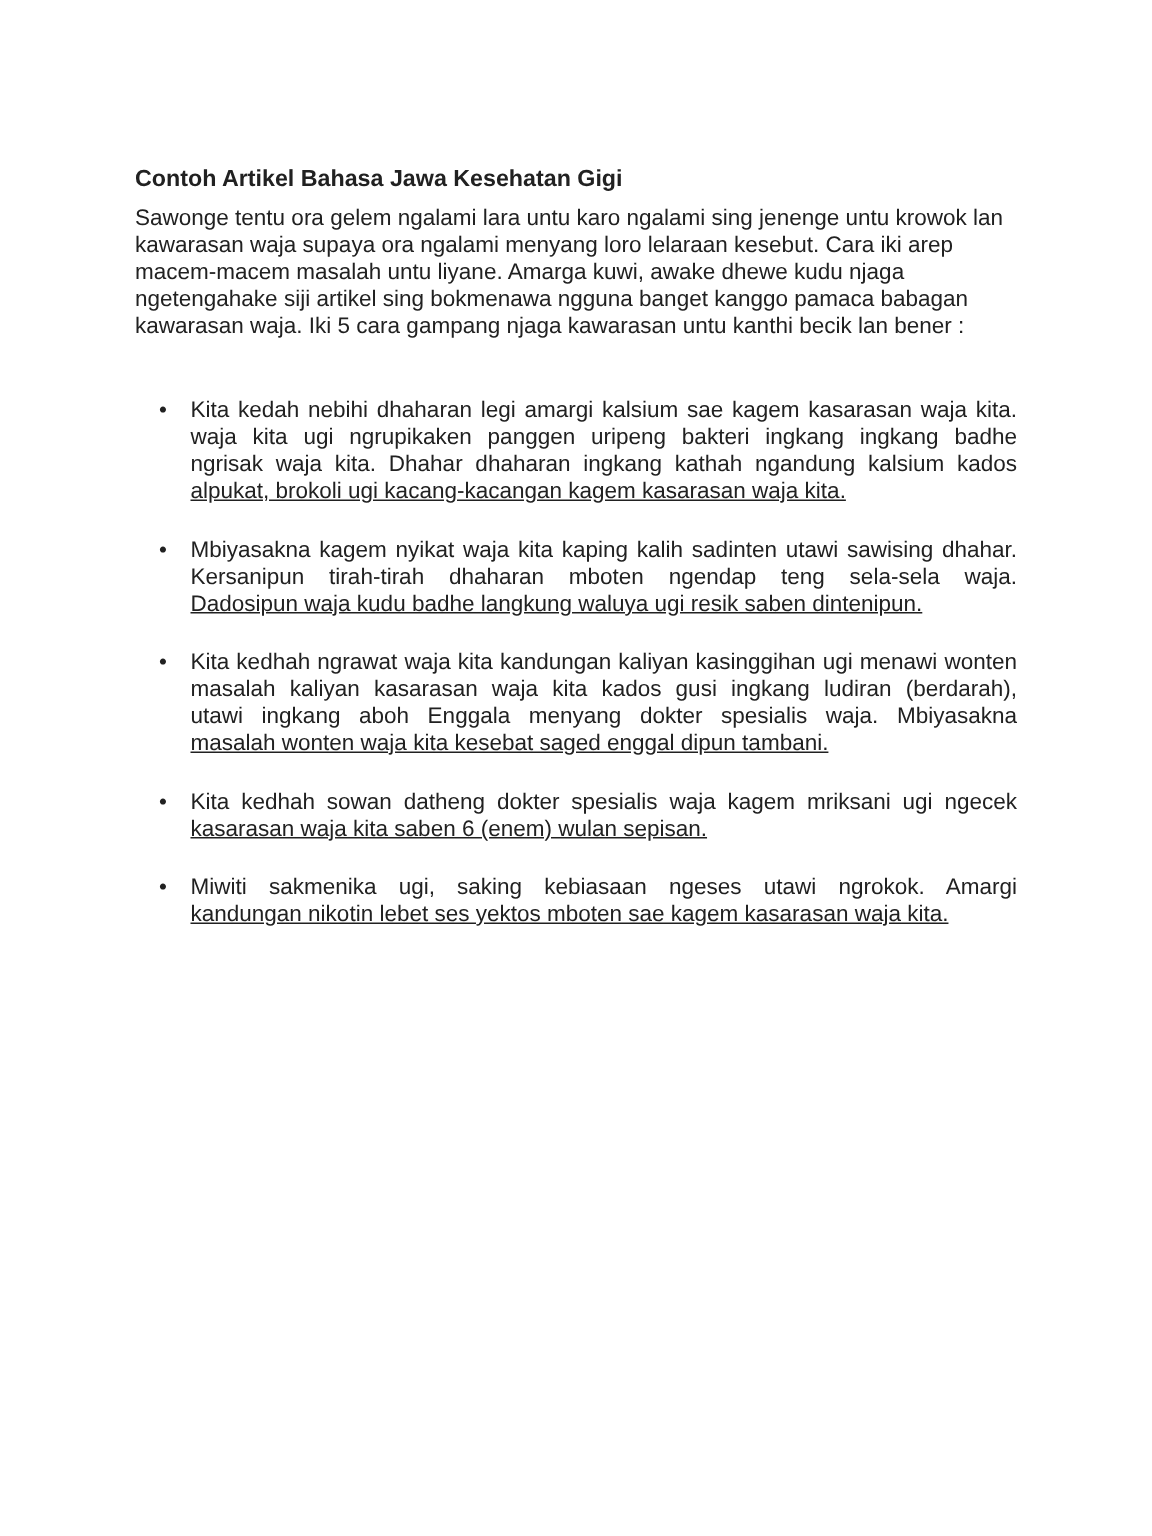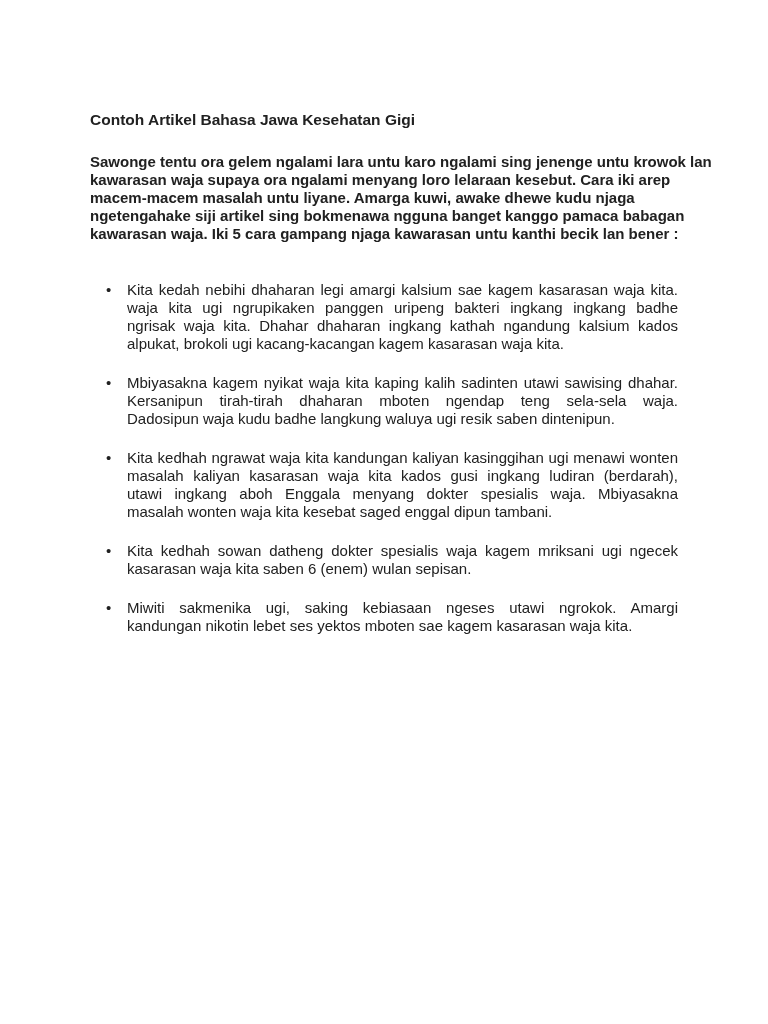--- a/index.html
+++ b/index.html
@@ -20,30 +20,29 @@
   .content {
     position: absolute;
     left: 90px;
     top: 110px;
     width: 588px;
   }
   .title {
     font-size: 15.5px;
     font-weight: 700;
     line-height: 19px;
-    margin: 0 0 24px 0;
+    margin: 0 0 8px 0;
   }
   .ln {
     font-size: 15px;
     line-height: 18px;
   }
   .intro .ln {
     text-align: left;
     white-space: nowrap;
-    font-weight: bold;
   }
   .bullets {
     list-style: none;
     margin: 38px 0 0 0;
     padding: 0;
   }
   .bullets li {
     position: relative;
     padding-left: 37px;
     margin-bottom: 21px;
@@ -58,20 +57,21 @@
     font-size: 15px;
     line-height: 18px;
   }
   .ln.j {
     text-align: justify;
     text-align-last: justify;
   }
   .ln.l {
     text-align: left;
     white-space: nowrap;
+    text-decoration: underline;
   }
 </style>
 </head>
 <body>
 
 <div class="page">
   <div class="content">
 
     <h1 class="title">Contoh Artikel Bahasa Jawa Kesehatan Gigi</h1>
 

